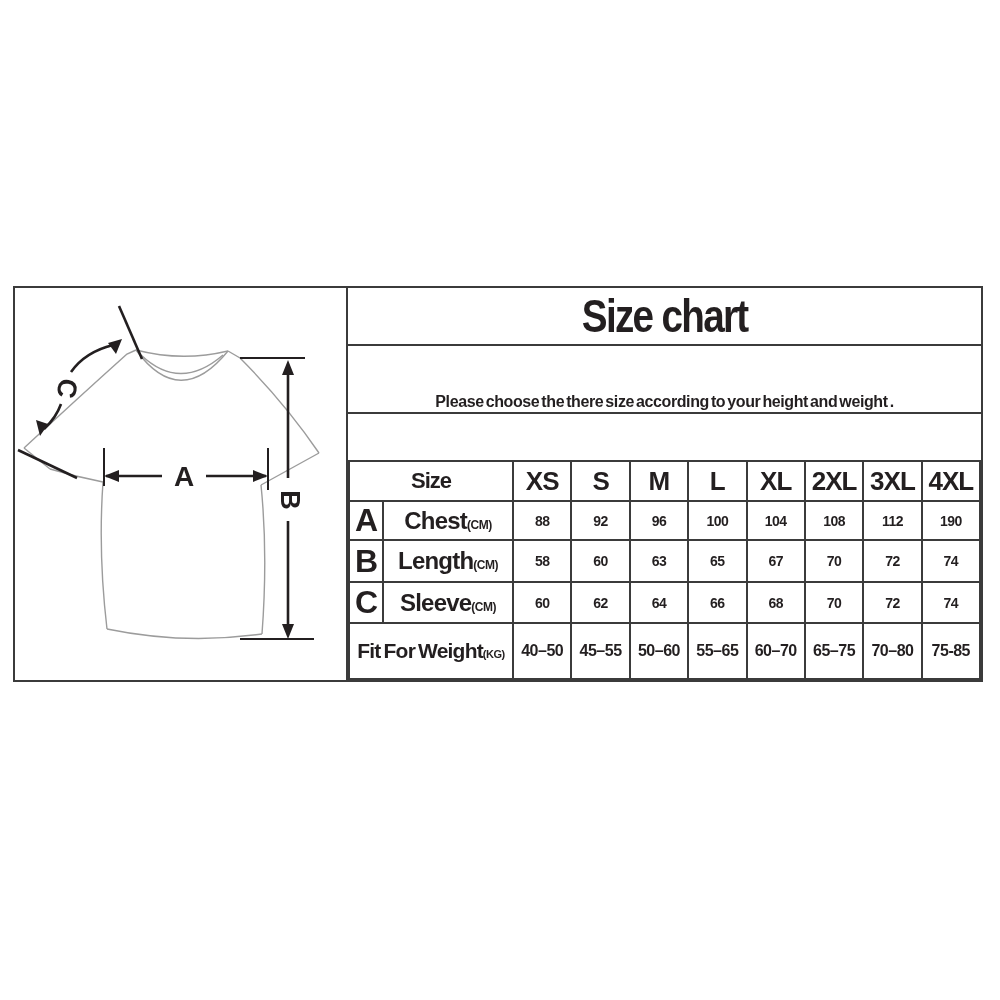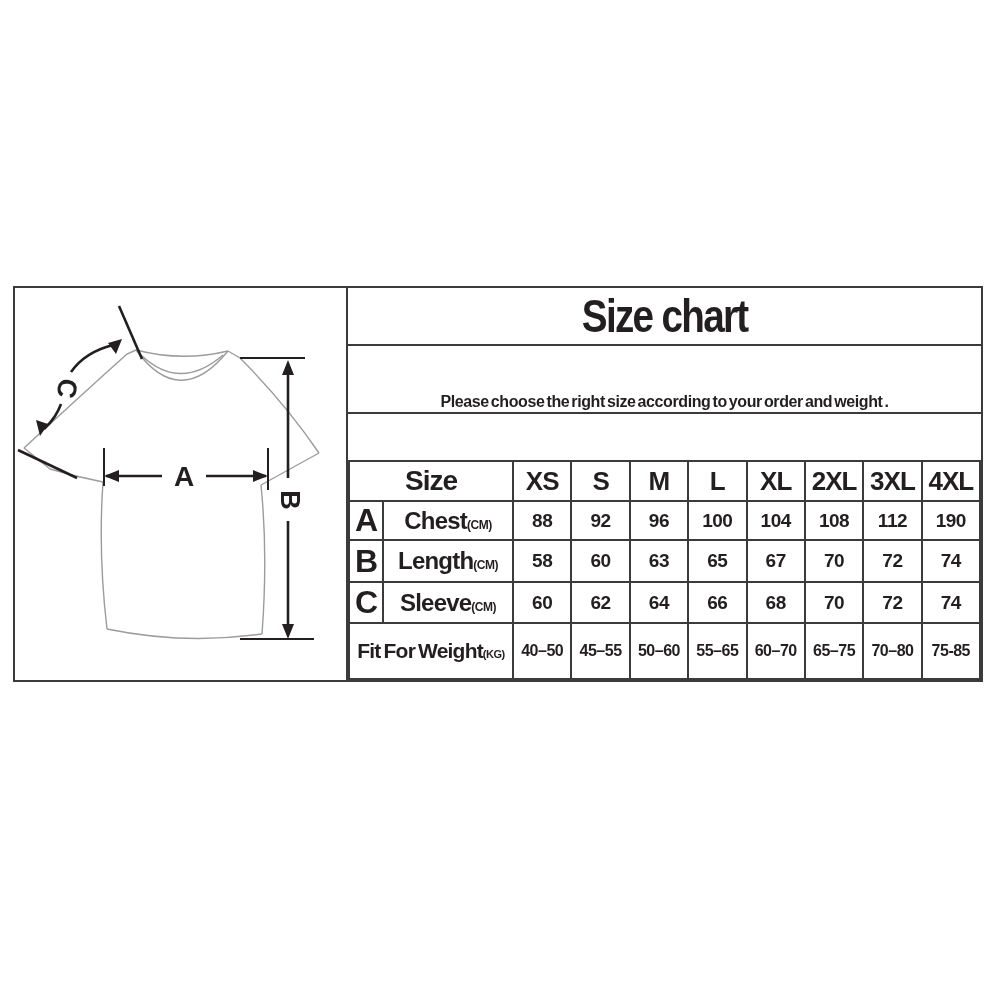--- a/index.html
+++ b/index.html
@@ -19,26 +19,26 @@
     letter-spacing:-2px; transform:scaleX(0.84); white-space:nowrap; }
   .subtitle-row { height:23px; border-bottom:2px solid #3b3b3b;
     display:flex; align-items:center; justify-content:center;
     font-weight:700; font-size:16px; letter-spacing:-0.4px; word-spacing:-2px; }
 
   table { width:100%; border-collapse:collapse; table-layout:fixed; }
   td, th { border:2px solid #3b3b3b; text-align:center; vertical-align:middle;
     font-weight:700; overflow:hidden; white-space:nowrap; }
   tr.hdr { height:40px; } tr.r0 { height:37px; } tr.r1 { height:42px; }
   tr.r2 { height:41px; } tr.r3 { height:40px; } tr.r4 { height:56px; }
-  td.size-hd { font-size:28px; letter-spacing:-1px; }
+  td.size-hd { font-size:22px; letter-spacing:-1px; }
   td.size-col { font-size:26px; letter-spacing:-1px; }
   td.letter { font-size:32px; letter-spacing:-1px; }
   td.rowlabel { font-size:24px; letter-spacing:-0.8px; }
   td.fitlabel { font-size:21px; letter-spacing:-0.8px; word-spacing:-2px; }
-  td.val { font-size:19px; letter-spacing:-0.5px; }
+  td.val { font-size:14px; letter-spacing:-0.5px; }
   tr.r4 td.val { font-size:16px; letter-spacing:-0.5px; }
   .unit { font-size:12px; letter-spacing:-0.5px; vertical-align:baseline;margin-top:12px; }
   td.fitlabel .unit { font-size:11px; }
 
   .note { flex:1; padding:5px 14px 0 26px; font-weight:700; font-size:19px;
     line-height:1.35; letter-spacing:-0.4px; word-spacing:-1.5px; }
 </style>
 </head>
 <body>
 
@@ -92,21 +92,21 @@
       </g>
     </svg>
   </div>
 
   <div class="chart-pane">
 
     <div class="title-row">
       <span>Size chart</span>
     </div>
 
-    <div class="subtitle-row">Please choose the right size according to your order and weight .</div>
+    <div class="subtitle-row">Please choose the there size according to your height and weight .</div>
 
     <table>
       <colgroup>
         <col style="width:34px">
           <col style="width:130px">
         <col>
           <col>
           <col>
           <col>
           <col>

